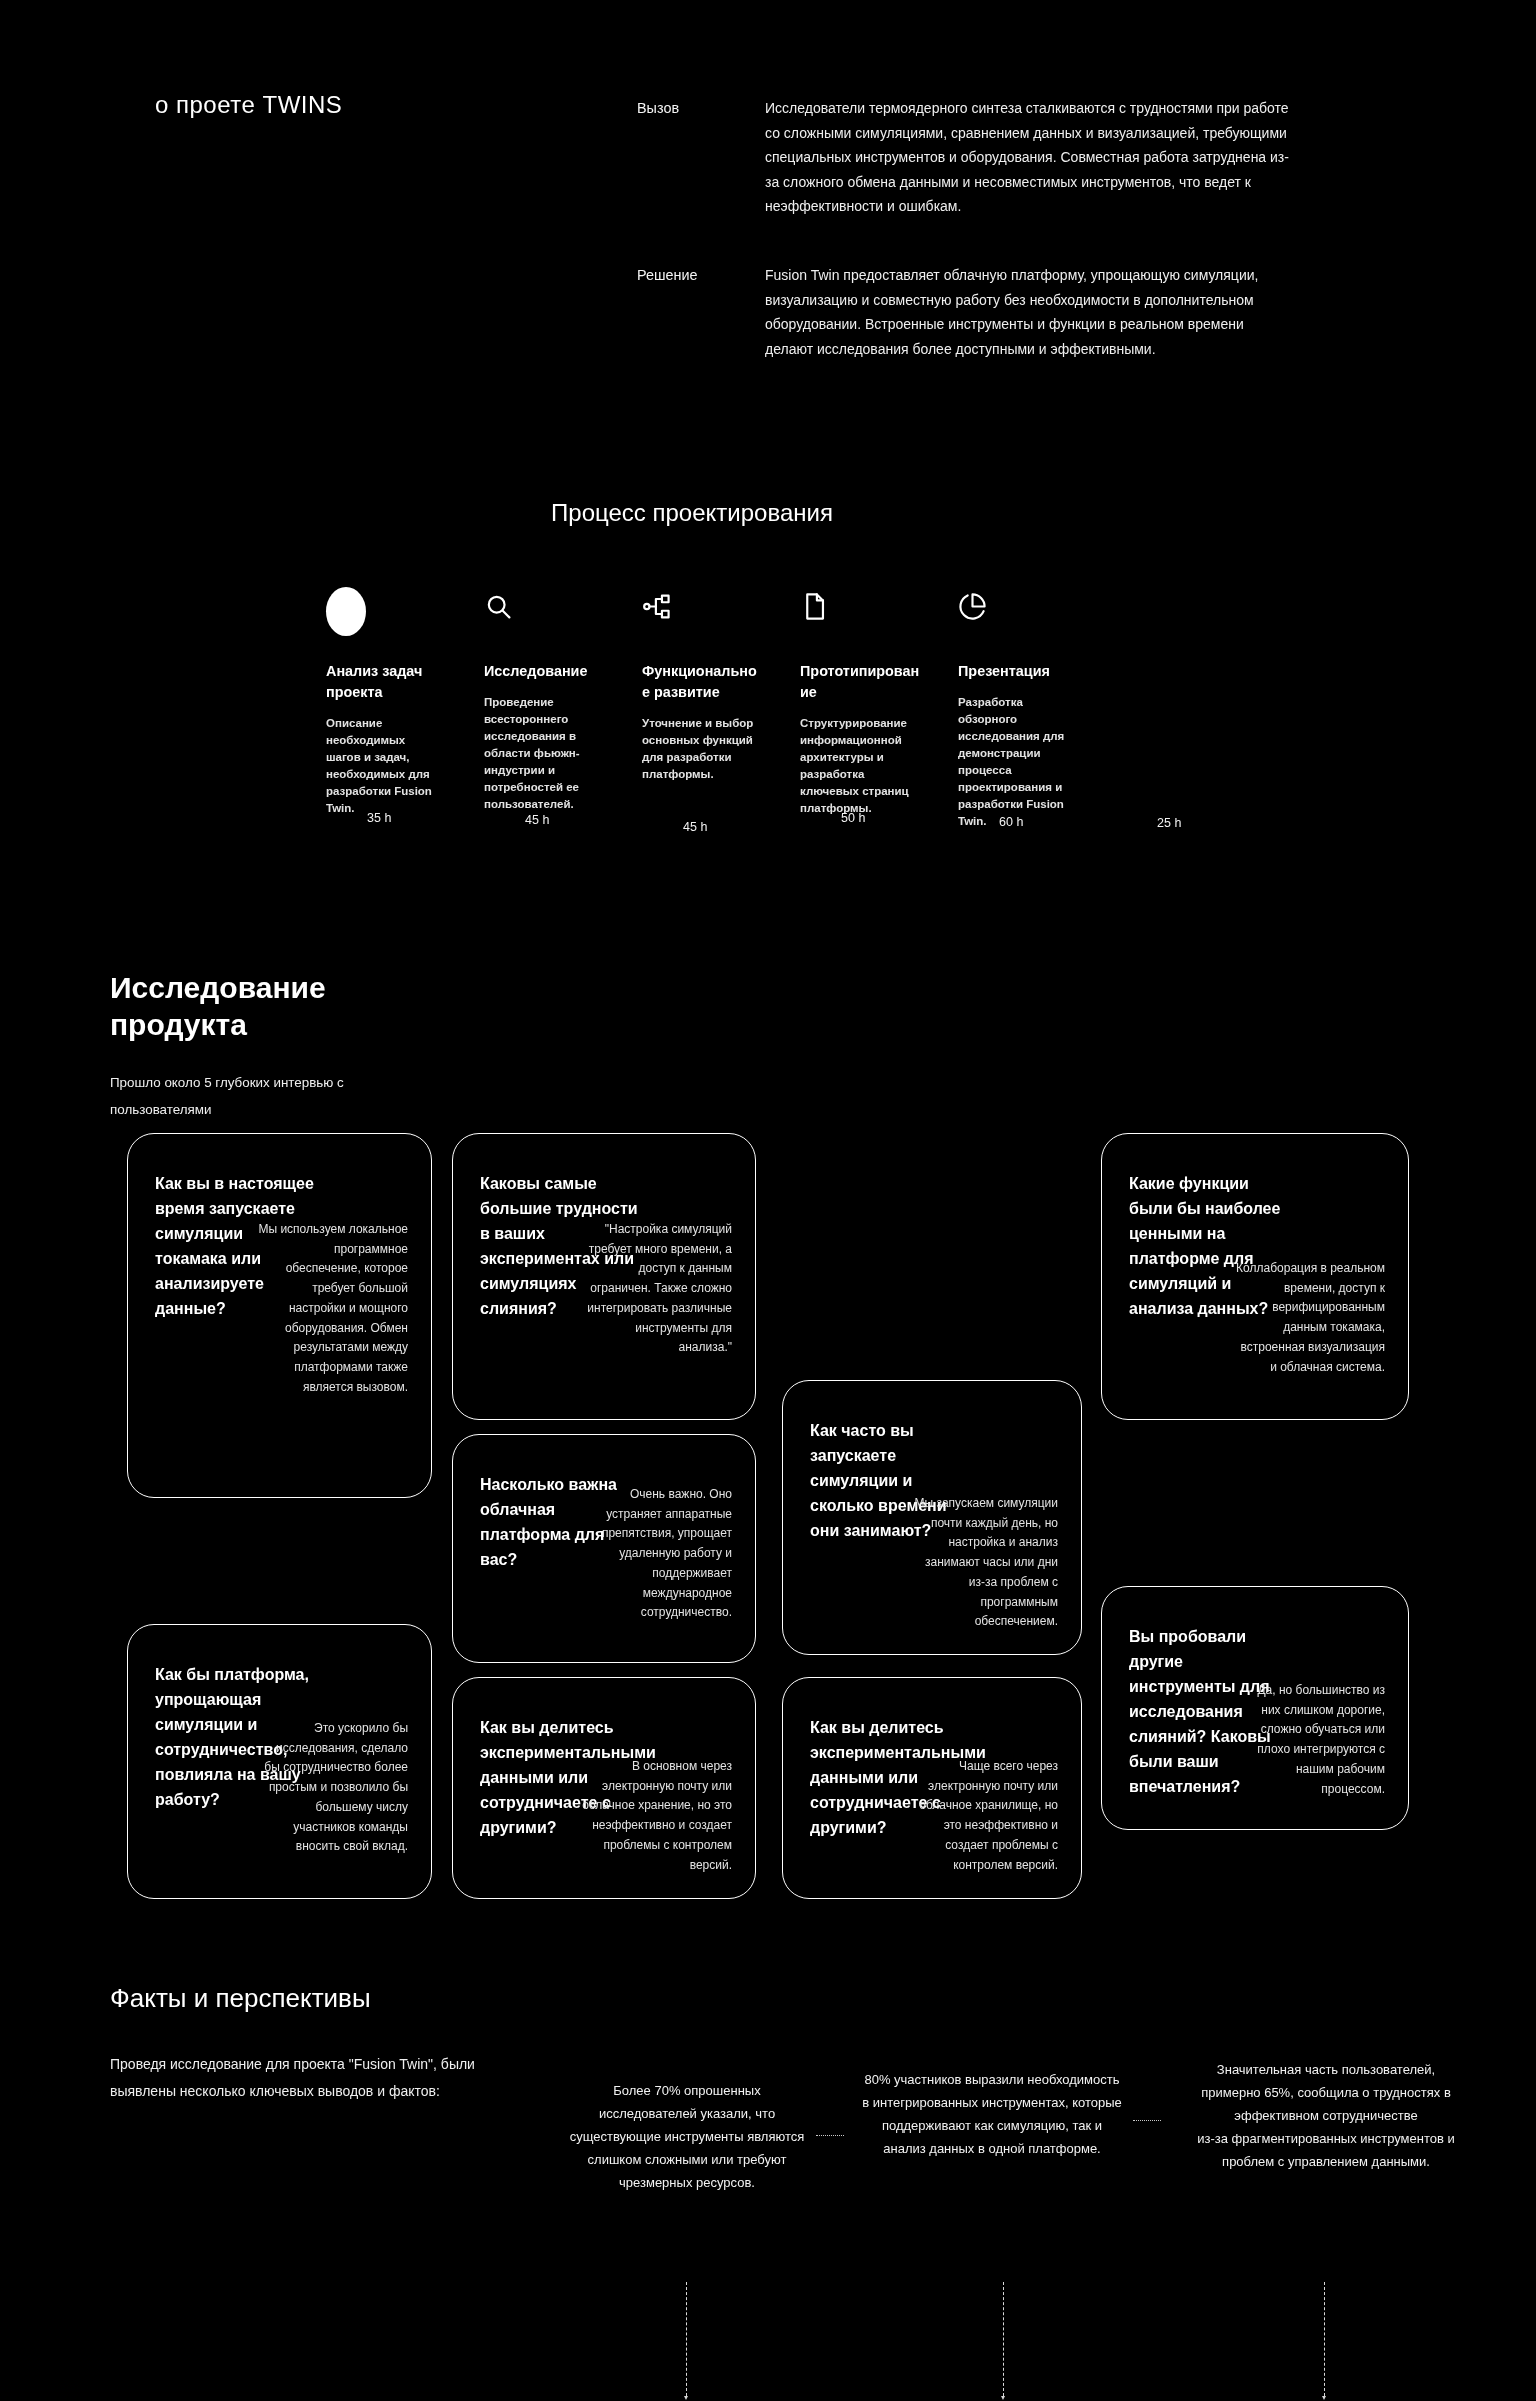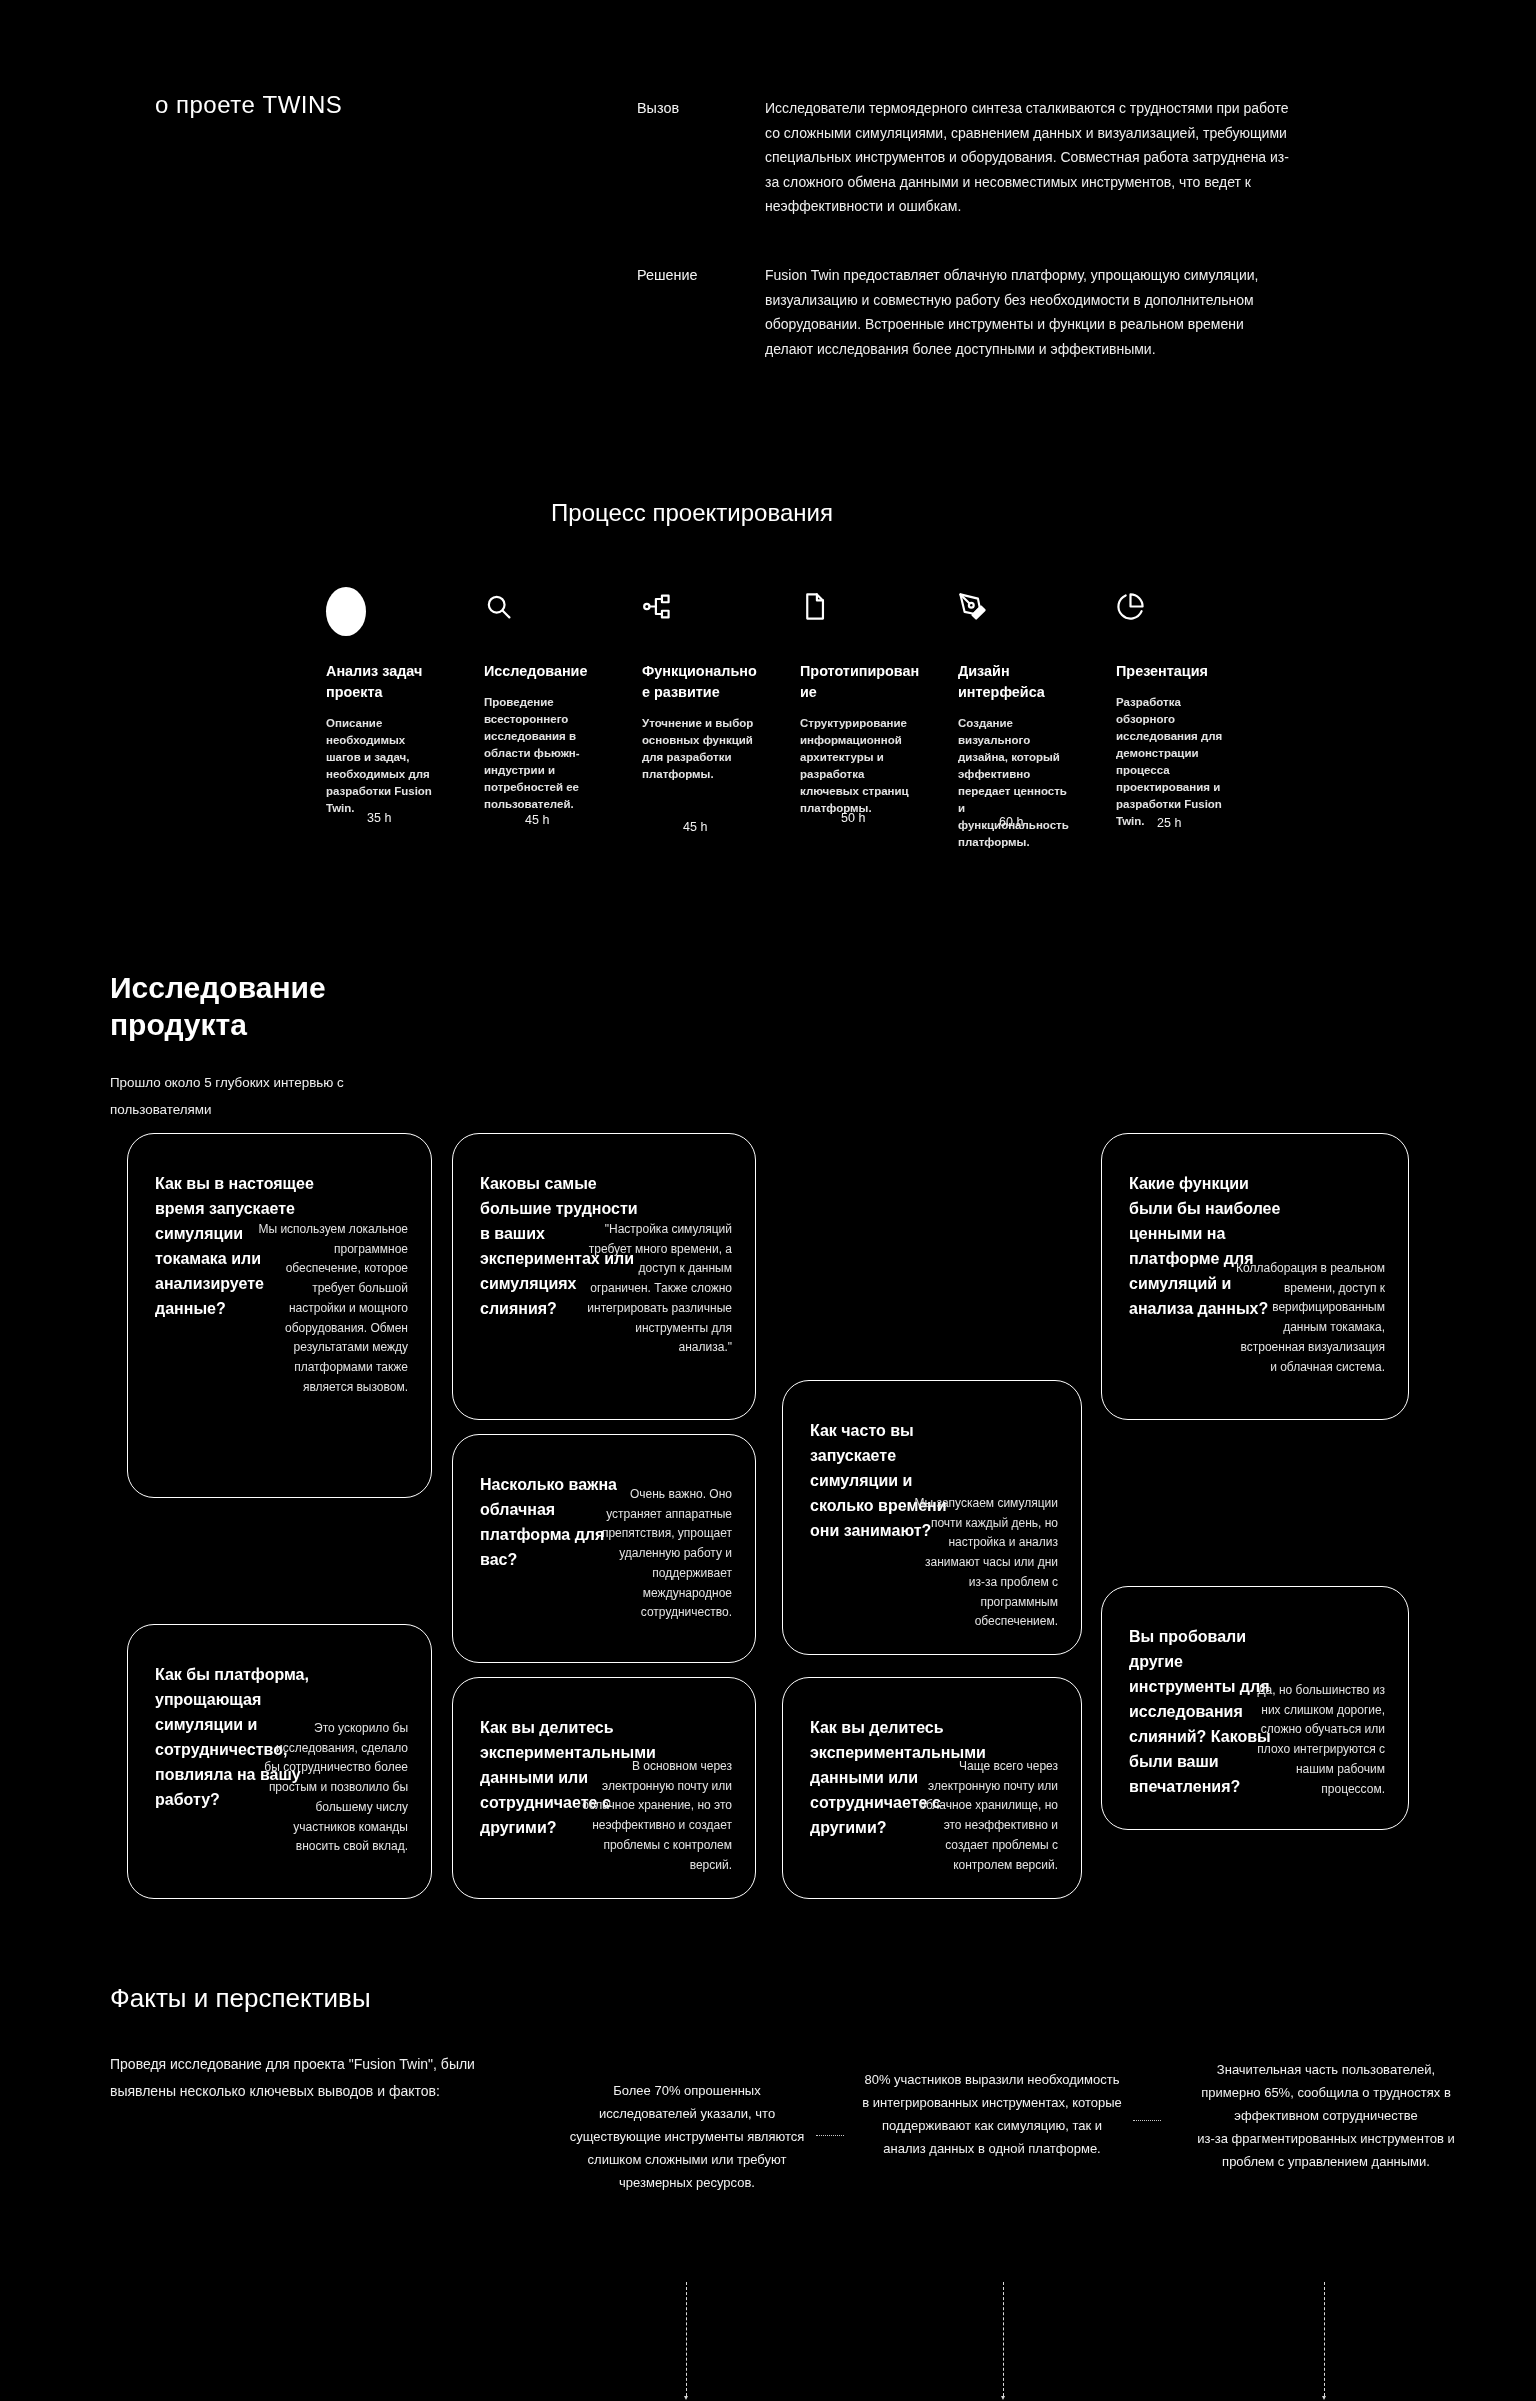--- a/index.html
+++ b/index.html
@@ -124,32 +124,20 @@
     <div class="step-icon-box">
       <svg viewBox="0 0 24 24">
           <path d="M6 2 h8 l5 5 v15 h-13 z"></path>
           <polyline points="14,2 14,7 19,7"></polyline>
         </svg>
     </div>
     <div class="step-title">Прототипирование</div>
     <div class="step-desc">Структурирование информационной архитектуры и разработка ключевых страниц платформы.</div>
   </div>
 
-  <div class="step">
-    <div class="step-icon-box">
-      <svg viewBox="0 0 24 24">
-          <path d="M18 13l-1.5-7.5L2 2l3.5 14.5L13 18l5-5z"></path>
-          <path d="M2 2l7.586 7.586"></path>
-          <circle cx="11" cy="11" r="2"></circle>
-          <path d="M12 19l7-7 3 3-7 7-3-3z" fill="#fff"></path>
-        </svg>
-    </div>
-    <div class="step-title">Дизайн интерфейса</div>
-    <div class="step-desc">Создание визуального дизайна, который эффективно передает ценность и функциональность платформы.</div>
-  </div>
 
   <div class="step">
     <div class="step-icon-box">
       <svg viewBox="0 0 24 24">
           <path d="M21.21 15.89A10 10 0 1 1 8 2.83"></path>
           <path d="M22 12A10 10 0 0 0 12 2v10z"></path>
         </svg>
     </div>
     <div class="step-title">Презентация</div>
     <div class="step-desc">Разработка обзорного исследования для демонстрации процесса проектирования и разработки Fusion Twin.</div>

